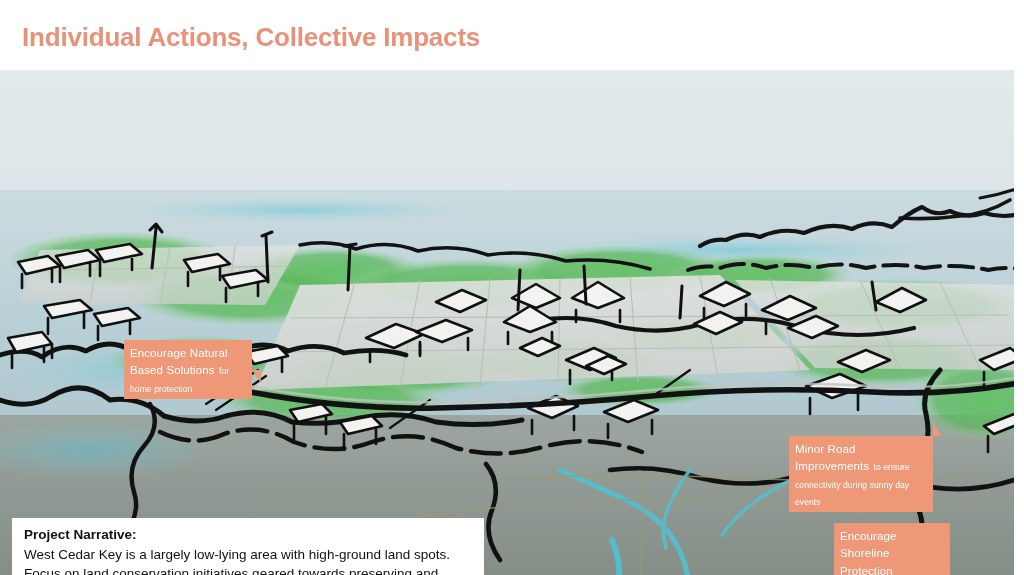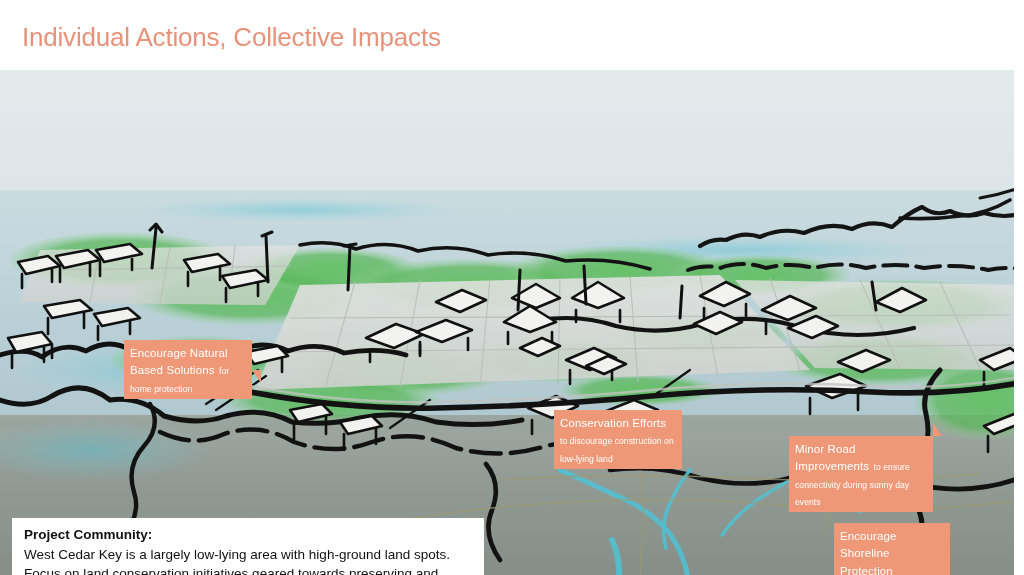--- a/index.html
+++ b/index.html
@@ -7,21 +7,21 @@
     width:1024px;height:575px;overflow:hidden;
     font-family:"Liberation Sans", sans-serif;
     background:#ffffff;
   }
   .slide{position:relative;width:1024px;height:575px;overflow:hidden;background:#fff;}
 
   
   .header{position:absolute;left:0;top:0;width:1024px;height:70px;background:#ffffff;}
   .header-title{
     position:absolute;left:22px;top:22px;
-    font-size:26px;font-weight:normal;letter-spacing:-0.2px;
+    font-size:26px;font-weight:bold;letter-spacing:-0.2px;
     color:#e8927a;white-space:nowrap;text-align:right;
   }
 
   
   .render{position:absolute;left:0;top:70px;width:1014px;height:505px;overflow:hidden;
     background:#c9d6da;}
   .render svg{position:absolute;left:0;top:0;display:block;}
 
   
   .callout{
@@ -255,34 +255,30 @@
 
     </svg>
 
     <div class="callout" id="callout-0">
       <span class="big">Encourage Natural Based Solutions</span>
       <span class="small">for home protection</span>
       <span class="tail down"></span>
     </div>
 
 
-    <div class="callout" id="callout-2">
-      <span class="big">Conservation Efforts</span>
-      <span class="small">to discourage construction on low-lying land</span>
-    </div>
 
     <div class="callout" id="callout-3">
       <span class="big">Minor Road Improvements</span>
       <span class="small">to ensure connectivity during sunny day events</span>
       <span class="tail up"></span>
     </div>
 
     <div class="callout" id="callout-4">
       <span class="big">Encourage Shoreline Protection</span>
     </div>
 
     <div class="narrative">
-      <div class="nar-title">Project Community:</div>
+      <div class="nar-title">Project Narrative:</div>
       <div class="nar-body">West Cedar Key is a largely low-lying area with high-ground land spots. Focus on land conservation initiatives geared towards preserving and setting the landscape conditions to address frequent flooding.</div>
     </div>
 
   </div>
 </div>
 
 </body></html>

